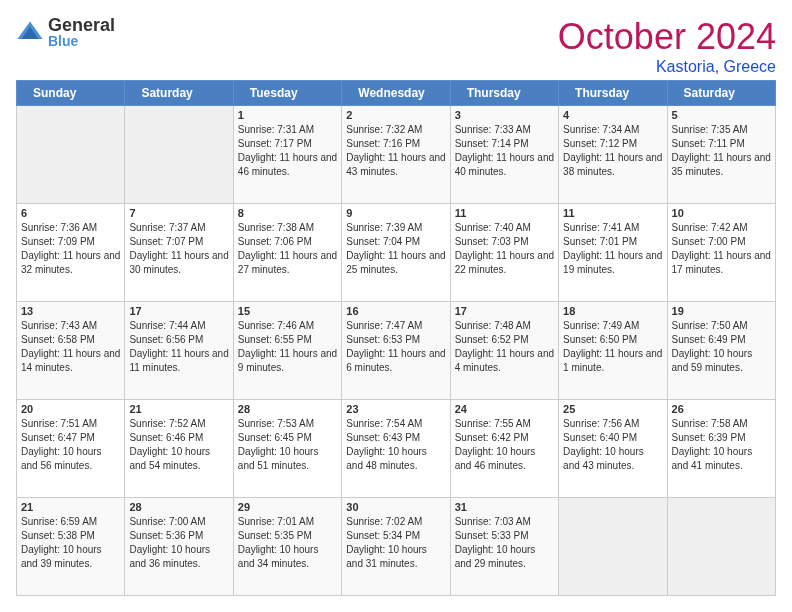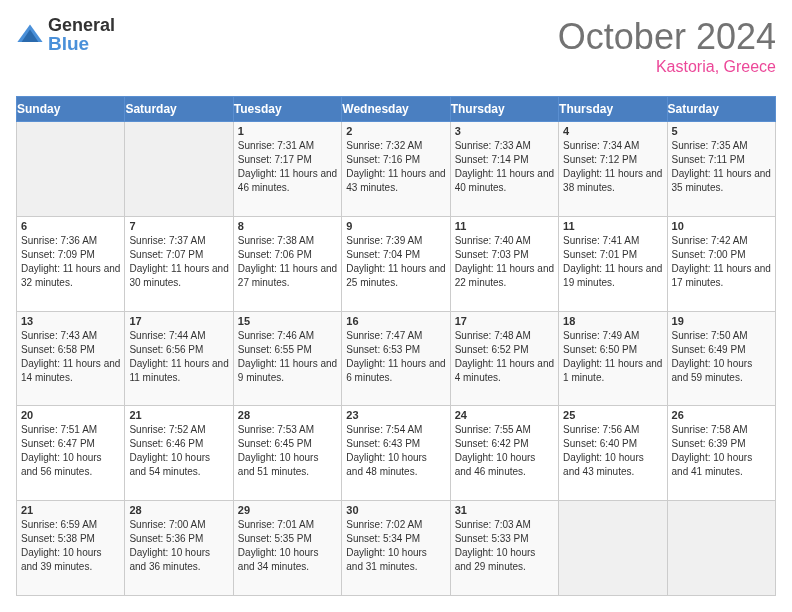--- a/index.html
+++ b/index.html
@@ -14,70 +14,70 @@
       width: 792px;
       height: 612px;
       padding: 16px;
       display: flex;
       flex-direction: column;
     }
     .header {
       display: flex;
       justify-content: space-between;
       align-items: flex-start;
-      margin-bottom: 20px;
+      margin-bottom: 4px;
     }
     .logo {
       display: flex;
       align-items: center;
       gap: 4px;
     }
     .logo-text {
       display: flex;
       flex-direction: column;
       line-height: 1;
     }
     .logo-general {
       font-size: 18px;
       font-weight: bold;
       color: #333;
     }
     .logo-blue {
-      font-size: 19px;
+      font-size: 14px;
       font-weight: bold;
       color: #4a90d9;
     }
     .logo-icon {
       width: 28px;
       height: 28px;
     }
     .title-area {
       text-align: right;
     }
     .month-title {
       font-size: 36px;
       font-weight: normal;
-      color: #737373;
+      color: #be185d;
     }
     .subtitle {
       font-size: 16px;
-      color: #ec4899;
+      color: #1d4ed8;
     }
     .calendar {
       width: 100%;
       border-collapse: collapse;
       flex: 1;
       table-layout: fixed;
     }
     .calendar thead th {
       background-color: #4a7fc1;
       color: #fff;
       font-size: 12px;
       font-weight: bold;
-      padding: 5px 0;
+      padding: 5px 16px;
       text-align: left;
       border: 1px solid #5a8fd1;
     }
     .calendar tbody td {
       vertical-align: top;
       border: 1px solid #ccc;
       padding: 3px 4px;
       font-size: 10px;
       color: #333;
       background: #fff;

